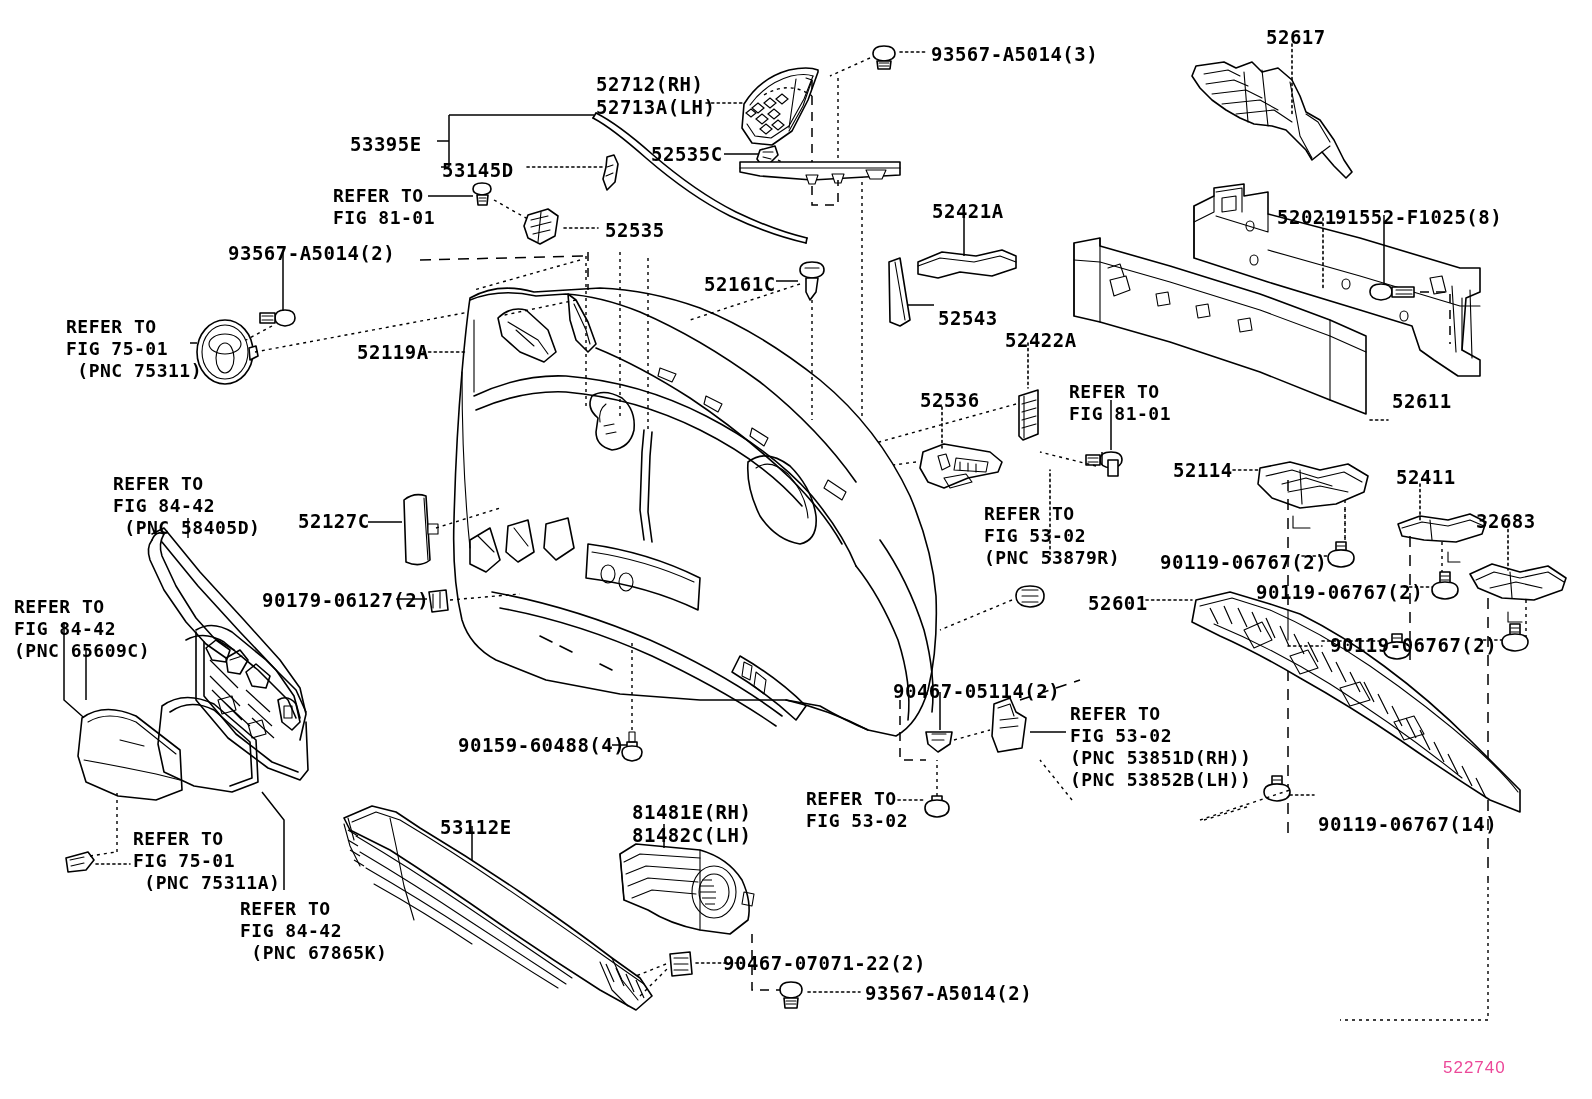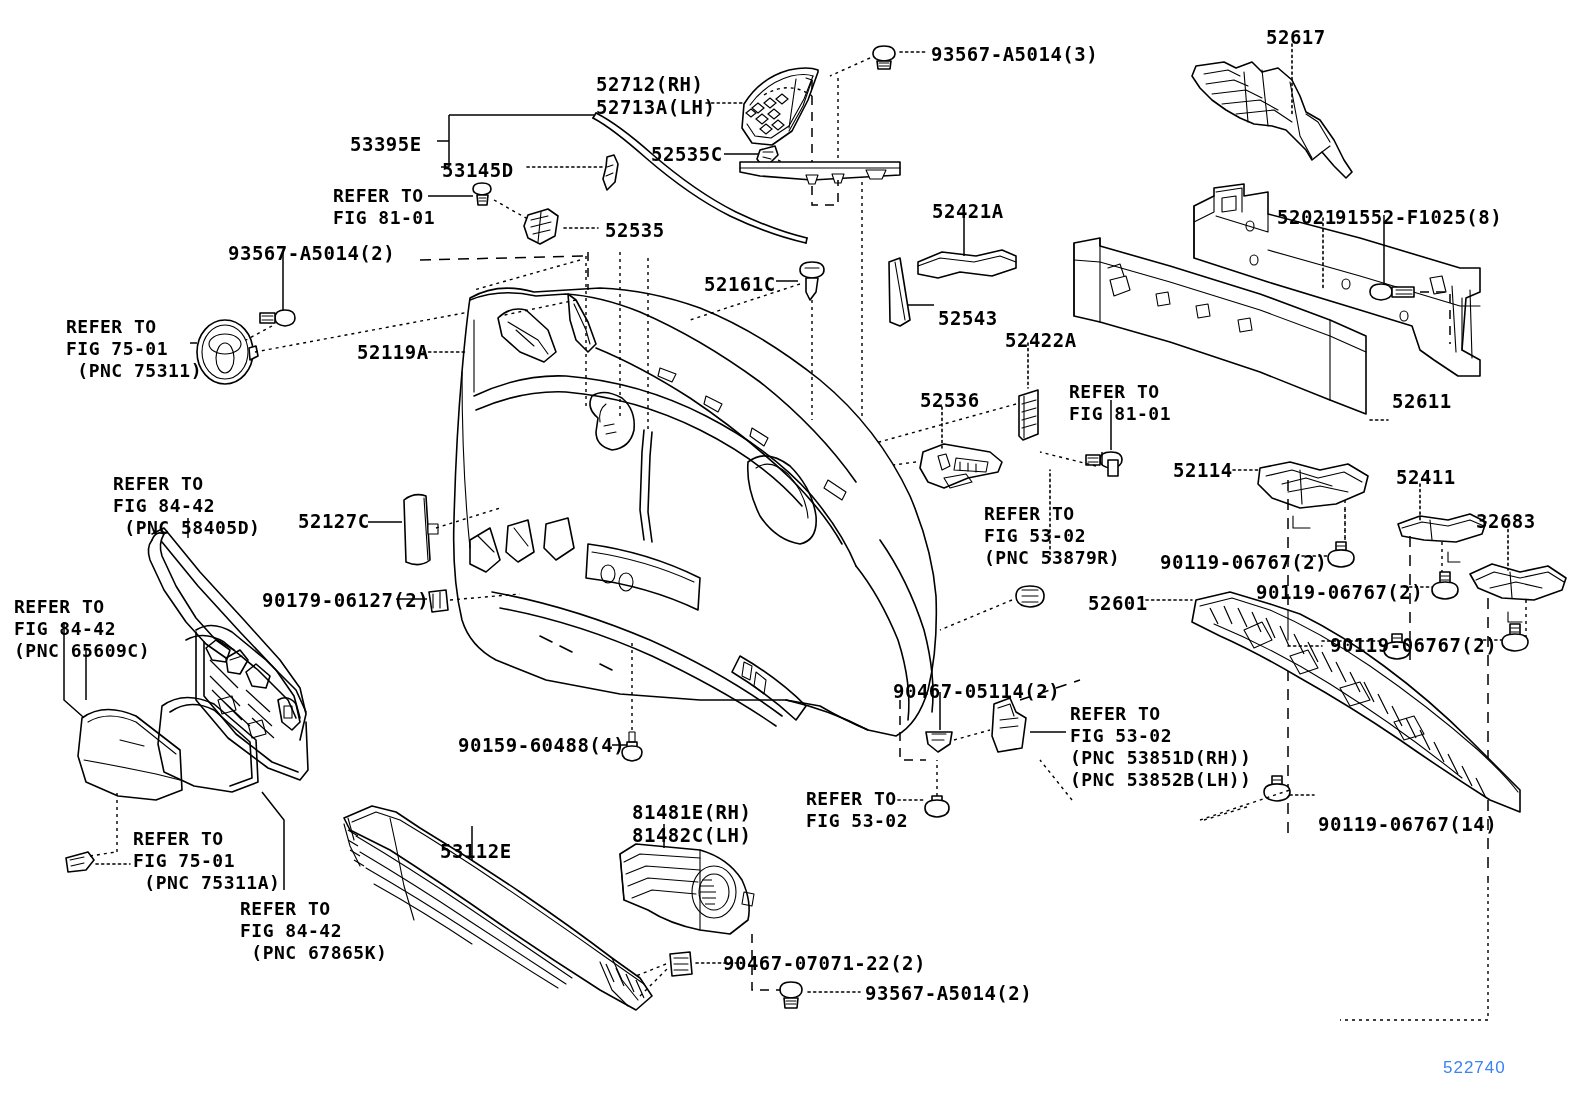--- a/index.html
+++ b/index.html
@@ -9,21 +9,21 @@
     overflow:hidden;
   }
   .lbl{
     position:absolute;color:#000;font-weight:700;
     font-family:"DejaVu Sans Mono","Liberation Mono",monospace;
     font-size:19px;letter-spacing:0.5px;line-height:23px;white-space:pre;
   }
   .lbl.refer{font-size:18px;line-height:22px;}
   .figid{
     position:absolute;font-family:"Liberation Sans","DejaVu Sans",sans-serif;
-    font-size:17px;font-weight:400;letter-spacing:1px;color:#3b82f6;
+    font-size:17px;font-weight:400;letter-spacing:1px;color:#ec4899;
   }
   svg.art{position:absolute;left:0;top:0;width:1592px;height:1099px;pointer-events:none;}
   .st{fill:none;stroke:#000;stroke-width:1.6;stroke-linejoin:round;stroke-linecap:round;}
   .stt{fill:none;stroke:#000;stroke-width:1.1;stroke-linejoin:round;stroke-linecap:round;}
   .sfill{fill:#fff;stroke:#000;stroke-width:1.6;stroke-linejoin:round;}
   .sfillt{fill:#fff;stroke:#000;stroke-width:1.1;stroke-linejoin:round;}
   .lead{fill:none;stroke:#000;stroke-width:1.5;}
   .leaddot{fill:none;stroke:#000;stroke-width:1.6;stroke-dasharray:2.2 3.4;stroke-linecap:round;}
   .dash{fill:none;stroke:#000;stroke-width:1.5;stroke-dasharray:11 8;}
   .dashfine{fill:none;stroke:#000;stroke-width:1.4;stroke-dasharray:3 4;}
@@ -644,21 +644,21 @@
   <div class="lbl refer" style="left:1070px;top:703px;">REFER TO
 FIG 53-02
 (PNC 53851D(RH))
 (PNC 53852B(LH))</div>
   <div class="lbl" style="left:458px;top:734px;">90159-60488(4)</div>
   <div class="lbl" style="left:1318px;top:789px;margin-top:24px;">90119-06767(14)</div>
   <div class="lbl refer" style="left:806px;top:788px;">REFER TO
 FIG 53-02</div>
   <div class="lbl" style="left:632px;top:801px;">81481E(RH)
 81482C(LH)</div>
-  <div class="lbl" style="left:440px;top:816px;margin-top:24px;">53112E</div>
+  <div class="lbl" style="left:440px;top:816px;">53112E</div>
   <div class="lbl refer" style="left:133px;top:828px;">REFER TO
 FIG 75-01
  (PNC 75311A)</div>
   <div class="lbl refer" style="left:240px;top:898px;">REFER TO
 FIG 84-42
  (PNC 67865K)</div>
   <div class="lbl" style="left:723px;top:952px;">90467-07071-22(2)</div>
   <div class="lbl" style="left:865px;top:982px;">93567-A5014(2)</div>
 
   <div class="figid" style="left:1443px;top:1058px;">522740</div>

